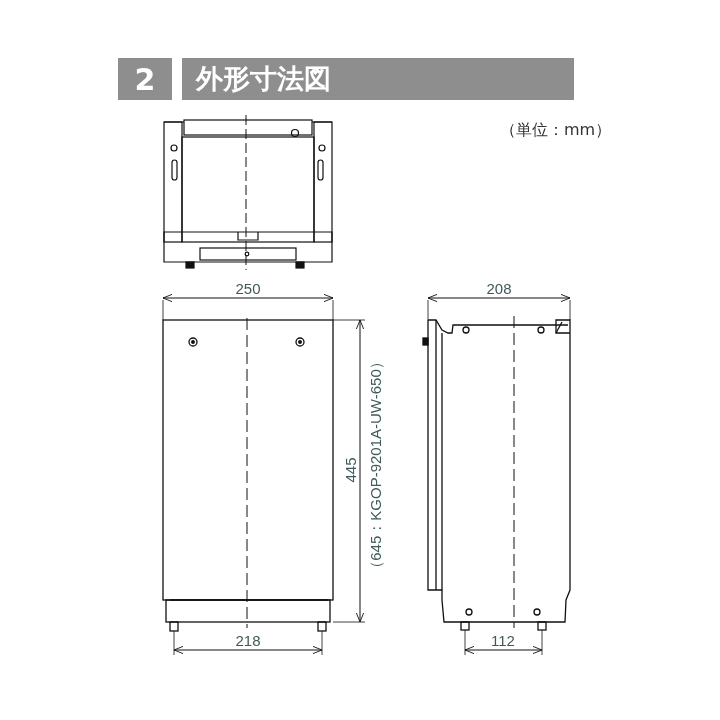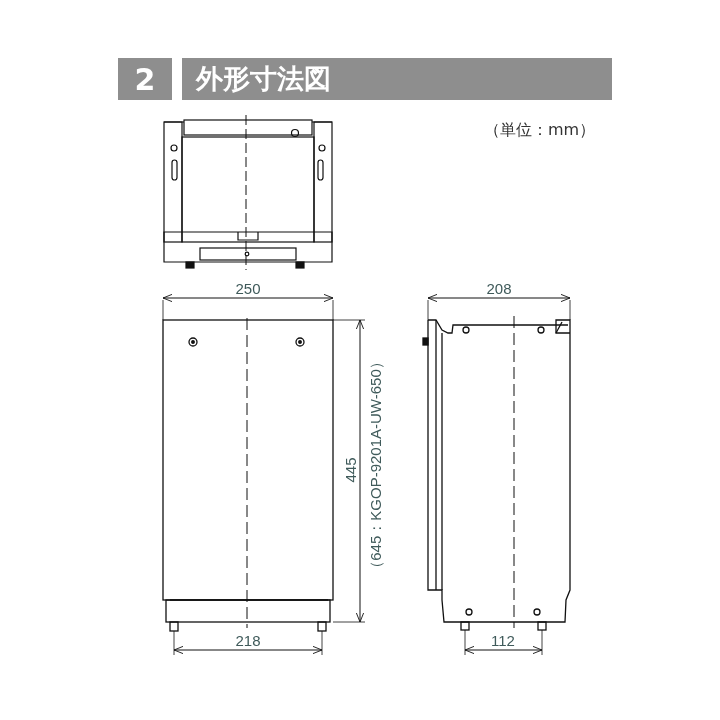--- a/index.html
+++ b/index.html
@@ -1,19 +1,19 @@
 <!DOCTYPE html>
 <html><head>
 <meta charset="utf-8">
 <style>
   html, body { margin: 0; padding: 0; background: #ffffff; }
   body { width: 720px; height: 720px; position: relative; overflow: hidden; font-family: "Liberation Sans", sans-serif; }
   .hdr-num { position: absolute; left: 118px; top: 58px; width: 54px; height: 42px; background: #8e8e8e; color: #fff; font-weight: bold; font-size: 30px; display: flex; align-items: center; justify-content: center; font-family: "DejaVu Sans", sans-serif; }
-  .hdr-title { position: absolute; left: 182px; top: 58px; width: 430px; height: 42px; background: #8e8e8e; color: #fff; font-weight: bold; font-size: 27px; display: flex; align-items: center; padding-left: 14px; box-sizing: border-box; font-family: "DejaVu Sans", sans-serif; }
-  .unit { position: absolute; left: 484px; top: 120px; font-size: 16px; color: #333; font-family: "DejaVu Sans", sans-serif; }
+  .hdr-title { position: absolute; left: 182px; top: 58px; width: 392px; height: 42px; background: #8e8e8e; color: #fff; font-weight: bold; font-size: 27px; display: flex; align-items: center; padding-left: 14px; box-sizing: border-box; font-family: "DejaVu Sans", sans-serif; }
+  .unit { position: absolute; left: 500px; top: 120px; font-size: 16px; color: #333; font-family: "DejaVu Sans", sans-serif; }
   svg { position: absolute; left: 0; top: 0; }
   .dim { font-family: "Liberation Sans", sans-serif; font-size: 15px; fill: #3f5a5a; }
 </style>
 </head>
 <body>
 
 <div class="hdr-num">2</div>
 <div class="hdr-title">外形寸法図</div>
 <div class="unit">（単位：mm）</div>
 

